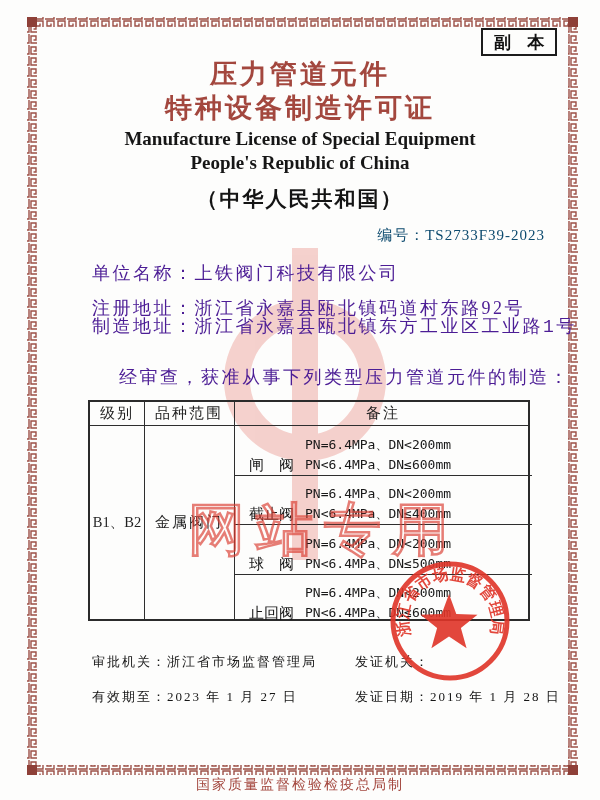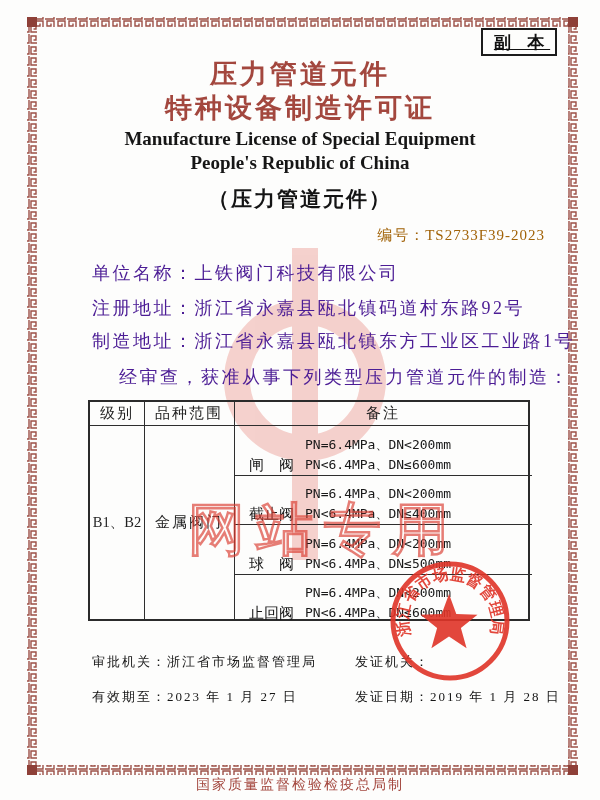--- a/index.html
+++ b/index.html
@@ -10,31 +10,31 @@
   .wm-emblem{position:absolute;left:0;top:0;z-index:1;}
   .content{position:absolute;left:0;top:0;width:600px;height:800px;z-index:2;}
   .wm-text{position:absolute;left:188px;top:492px;z-index:3;
            font-family:"Liberation Sans", sans-serif;font-weight:normal;font-size:57px;
            letter-spacing:11px;color:transparent;-webkit-text-stroke:2.5px rgba(219,62,50,.78);
            opacity:.85;white-space:nowrap;}
   .seal-svg{position:absolute;left:0;top:0;z-index:4;opacity:.9;}
 
   .copy-badge{left:481px;top:28px;width:72px;height:24px;border:2px solid #1c1c1c;
               display:flex;align-items:center;justify-content:center;
-              font-size:17px;font-weight:bold;letter-spacing:6px;text-indent:6px;color:#111;text-decoration:underline;}
+              font-size:17px;font-weight:bold;letter-spacing:6px;text-indent:6px;color:#111;}
   .title-cn{width:600px;text-align:center;font-family:"Liberation Sans", sans-serif;
             font-weight:bold;color:#a3473e;font-size:27px;letter-spacing:3px;}
   .t1{top:56px;} .t2{top:90px;}
   .title-en{width:600px;text-align:center;font-weight:bold;font-size:19px;color:#161616;}
   .e1{top:128px;} .e2{top:152px;}
   .subtitle{top:185px;width:600px;text-align:center;font-weight:bold;font-size:21px;
             letter-spacing:2px;color:#141414;}
-  .serial{top:226px;right:55px;font-size:15px;color:#a16207;letter-spacing:1px;}
+  .serial{top:226px;right:55px;font-size:15px;color:#0c4a6e;letter-spacing:1px;}
   .info{left:92px;font-size:18px;letter-spacing:2.5px;color:#4c1d95;white-space:nowrap;}
-  .i1{top:261px;} .i2{top:296px;} .i3{top:329px;}
+  .i1{top:261px;} .i2{top:296px;} .i3{top:314px;font-family:Liberation Mono, monospace;}
   .i4{left:119px;top:365px;}
 
   .lic-table{left:88px;top:400px;width:442px;height:221px;border:2px solid #2b2b2b;box-sizing:border-box;}
   .vline{position:absolute;top:0;bottom:0;width:0;border-left:1.4px solid #2e2e2e;}
   .v1{left:54px;} .v2{left:144px;}
   .hdr-line{position:absolute;left:0;right:0;top:23px;border-top:1.4px solid #2e2e2e;}
   .th{position:absolute;top:0;height:23px;display:flex;align-items:center;justify-content:center;
       font-size:15px;letter-spacing:2px;}
   .th1{left:0;width:54px;} .th2{left:54px;width:90px;} .th3{left:144px;width:298px;}
   .grade-cell{position:absolute;left:0;width:54px;top:23px;bottom:0;display:flex;
@@ -87,21 +87,21 @@
   <div class="content">
 
     <div class="abs copy-badge">
       <span>副 本</span>
     </div>
 
     <div class="abs title-cn t1">压力管道元件</div>
     <div class="abs title-cn t2">特种设备制造许可证</div>
     <div class="abs title-en e2">People's Republic of China</div>
     <div class="abs title-en e1">Manufacture License of Special Equipment</div>
-    <div class="abs subtitle">（压力管道元件）</div>
+    <div class="abs subtitle">（中华人民共和国）</div>
     <div class="abs serial">编号：TS2733F39-2023</div>
 
     <div class="abs info i1">单位名称：上铁阀门科技有限公司</div>
     <div class="abs info i2">注册地址：浙江省永嘉县瓯北镇码道村东路92号</div>
     <div class="abs info i3">制造地址：浙江省永嘉县瓯北镇东方工业区工业路1号</div>
     <div class="abs info i4">经审查，获准从事下列类型压力管道元件的制造：</div>
 
     <div class="abs lic-table">
       <div class="vline v1"></div>
       <div class="vline v2"></div>

